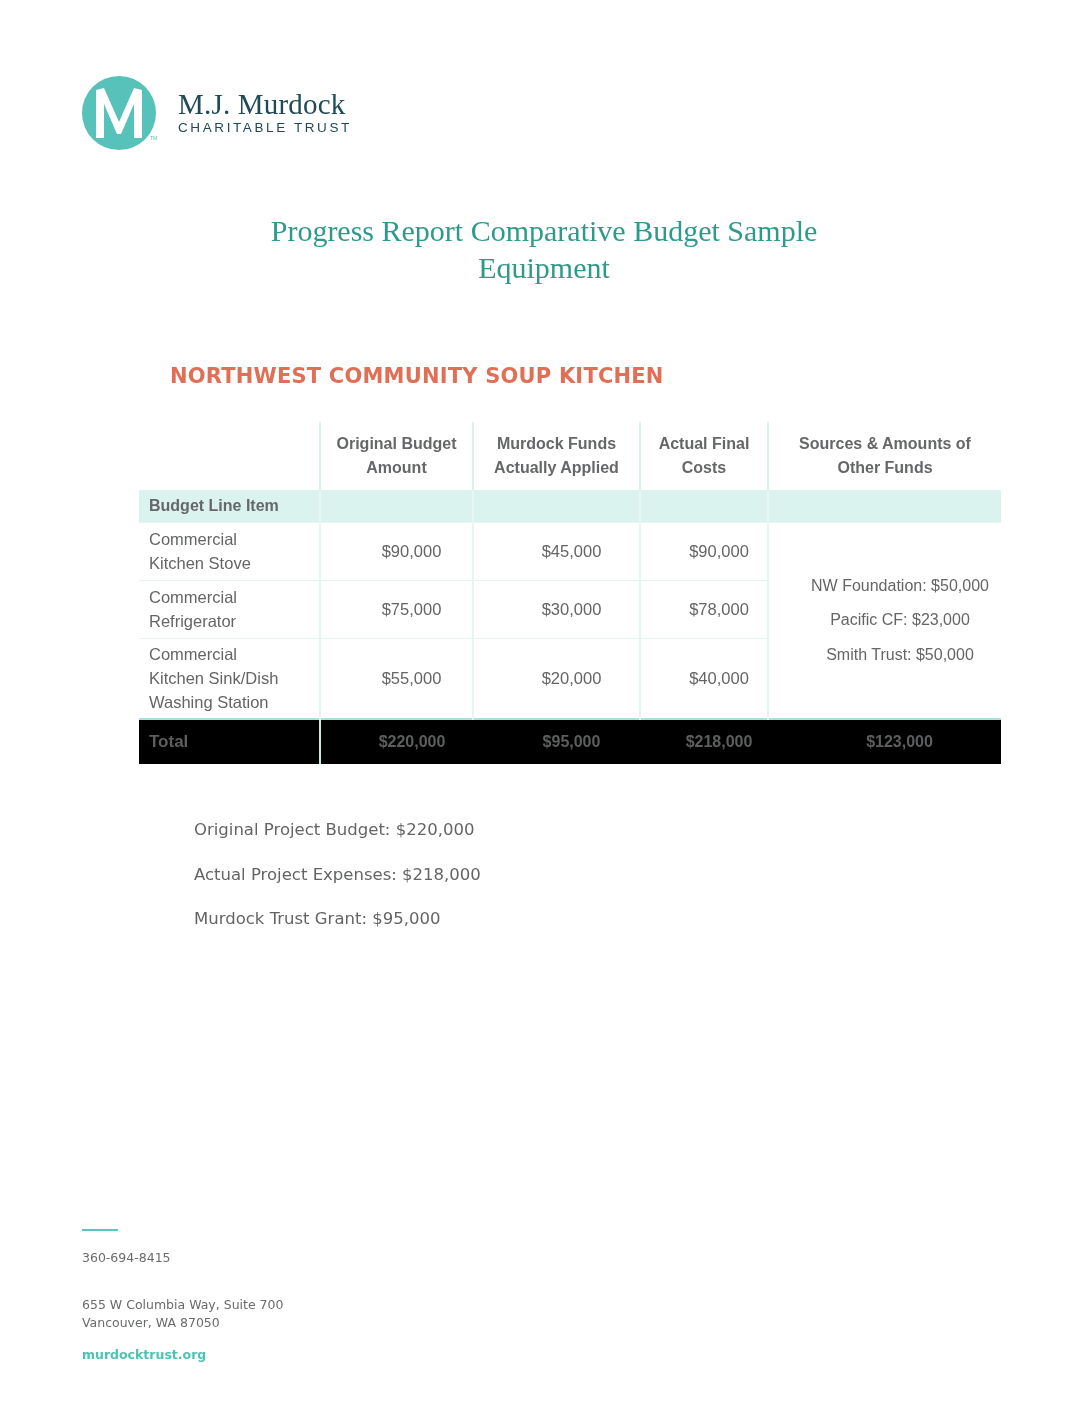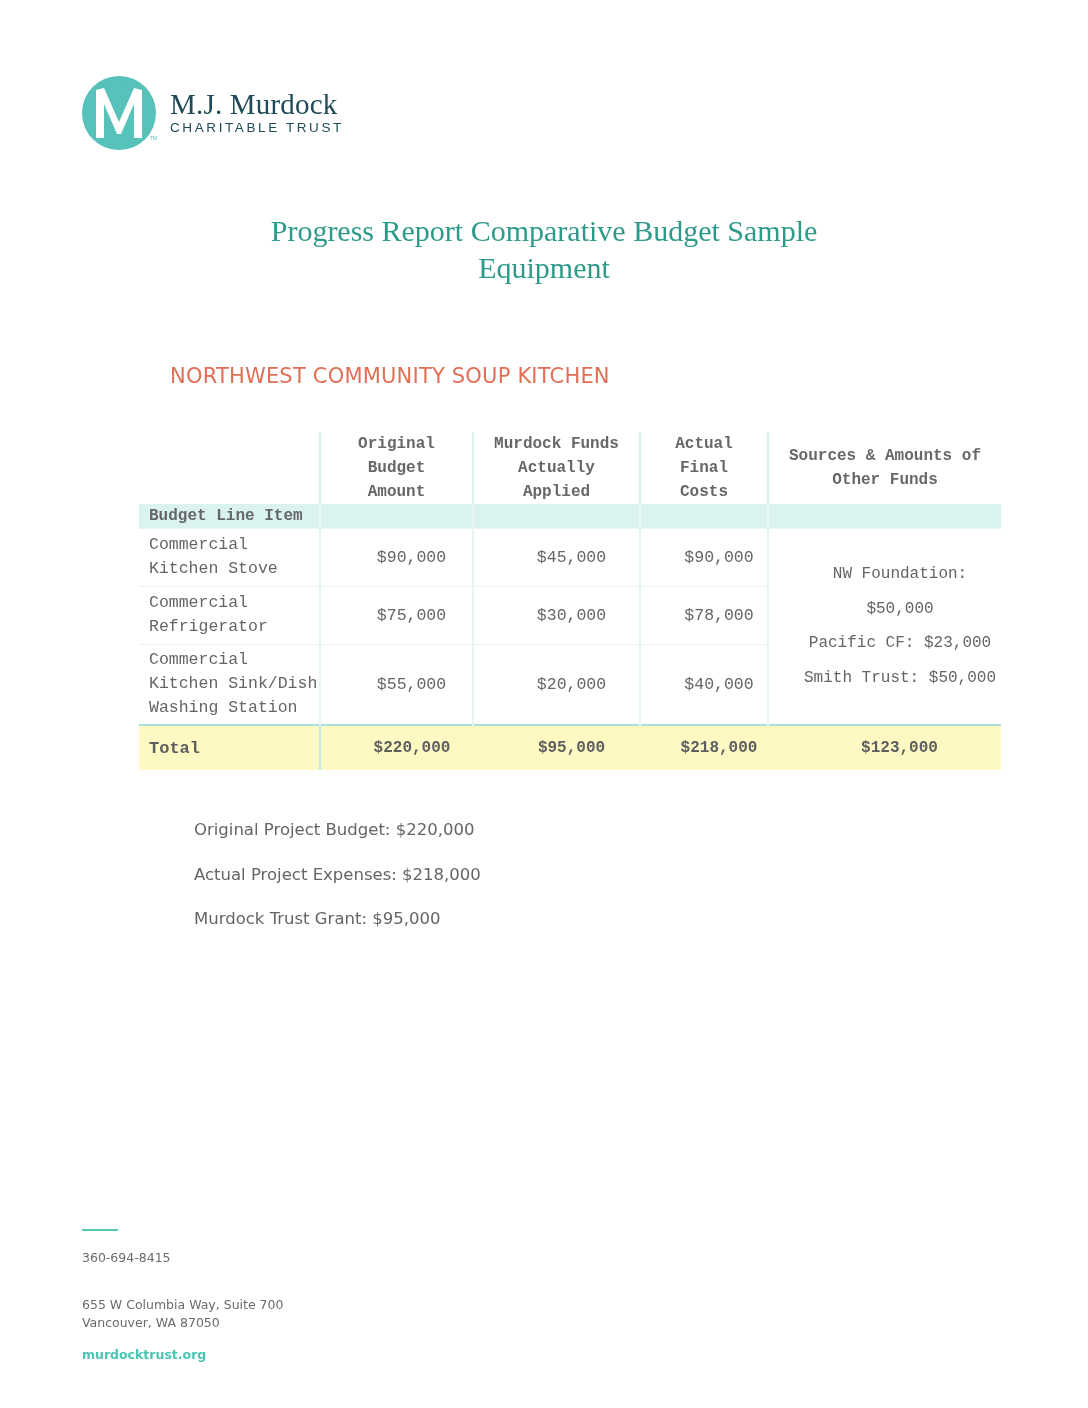--- a/index.html
+++ b/index.html
@@ -4,49 +4,49 @@
 <style>
   * { box-sizing: border-box; margin: 0; padding: 0; }
   html, body { width: 1088px; height: 1408px; background: #ffffff; }
   body { position: relative; font-family: "DejaVu Sans", sans-serif; color: #5f6061; overflow: hidden; }
 
   
   .logo { position: absolute; left: 82px; top: 76px; display: flex; align-items: center; }
   .logo-mark { width: 74px; height: 74px; position: relative; }
   .logo-mark svg { display: block; }
   .logo-tm { position: absolute; left: 68px; top: 59px; font-size: 5px; color: #56c2b9; font-family: "Liberation Sans", sans-serif; }
-  .logo-text { margin-left: 14px; }
+  .logo-text { margin-left: 22px; }
   .logo-name { font-family: "Liberation Serif", serif; font-size: 29px; color: #1f4a57; line-height: 28px; letter-spacing: 0.2px; }
   .logo-sub { font-family: "Liberation Sans", sans-serif; font-size: 13.5px; color: #1f4a57; letter-spacing: 2.6px; line-height: 16px; margin-top: 2px; }
 
   
   .doc-title { position: absolute; left: 0; top: 212px; width: 1088px; text-align: center; font-family: "Liberation Serif", serif; font-size: 30px; line-height: 37px; color: #2e9a8a; }
 
   
-  .org-heading { position: absolute; left: 170px; top: 364px; font-family: "DejaVu Sans", sans-serif; font-size: 21px; color: #e06f55; letter-spacing: 0.2px; font-weight: normal; }
+  .org-heading { position: absolute; left: 170px; top: 364px; font-family: "DejaVu Sans", sans-serif; font-size: 21px; color: #e06f55; letter-spacing: 0.2px; font-weight: bold; }
 
   
-  .budget-table { position: absolute; left: 139px; top: 432px; width: 862px; border-collapse: collapse; table-layout: fixed; font-family: Liberation Mono, monospace; }
+  .budget-table { position: absolute; left: 139px; top: 422px; width: 862px; border-collapse: collapse; table-layout: fixed; font-family: Liberation Sans, sans-serif; }
   .budget-table col.c0 { width: 181px; }
   .budget-table col.c1 { width: 153px; }
   .budget-table col.c2 { width: 167px; }
   .budget-table col.c3 { width: 128px; }
   .budget-table col.c4 { width: 233px; }
   .budget-table th, .budget-table td { vertical-align: middle; padding-left: 30px; }
   .hdr-row th { height: 68px; font-size: 16px; font-weight: bold; color: #666768; text-align: center; line-height: 24px; padding: 0 6px; border-left: 2px solid #dbf1ee; }
   .hdr-row th:first-child { border-left: none; }
-  .band-row td { height: 24px; background: #dbf3ef; border-left: 2px solid #e8f7f4; }
+  .band-row td { height: 32px; background: #dbf3ef; border-left: 2px solid #e8f7f4; }
   .band-row td:first-child { border-left: none; font-size: 16px; font-weight: bold; color: #666768; padding-left: 10px; }
   .item-row td { border-top: 1px solid #e4f5f2; border-left: 2px solid #e4f5f2; font-size: 16.5px; color: #646566; text-align: center; }
   .item-row td:first-child { border-left: none; text-align: left; padding-left: 10px; line-height: 24px; font-size: 16.5px; }
   .item-row td.other { border-left: 2px solid #e4f5f2; line-height: 34.5px; font-size: 16px; padding-bottom: 0px; }
   .r1 td { height: 58px; }
   .r2 td { height: 58px; }
   .r3 td { height: 81px; }
-  .total-row td { height: 45px; background: #fef9c3; font-size: 16px; font-weight: bold; color: #5d5e5f; text-align: center; border-top: 2px solid #a9e2d9; }
+  .total-row td { height: 45px; background: #000000; font-size: 16px; font-weight: bold; color: #5d5e5f; text-align: center; border-top: 2px solid #a9e2d9; }
   .total-row td:first-child { text-align: left; padding-left: 10px; font-size: 17px; border-right: 2px solid #c2ece5; }
 
   
   .summary { position: absolute; left: 170px; top: 817px; font-size: 16.5px; color: #636465; }
   .summary div { height: 44.5px; line-height: 26px; margin-left: 24px; }
 
   
   .footer-rule { position: absolute; left: 82px; top: 1229px; width: 36px; height: 2px; background: #56c9bb; }
   .footer { position: absolute; left: 82px; top: 1249px; font-size: 12.5px; color: #6a6b6c; line-height: 18px; }
   .footer .phone { margin-bottom: 29px; }

